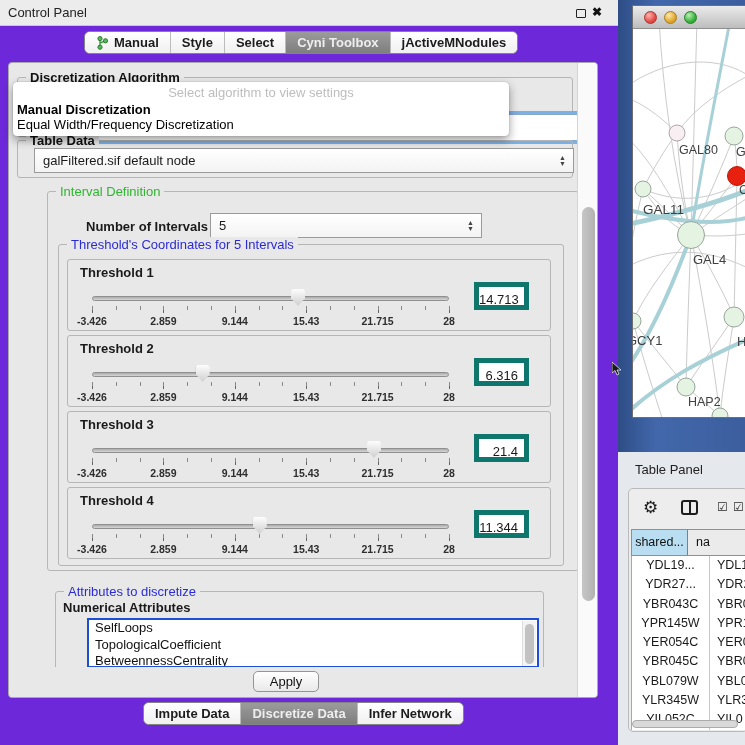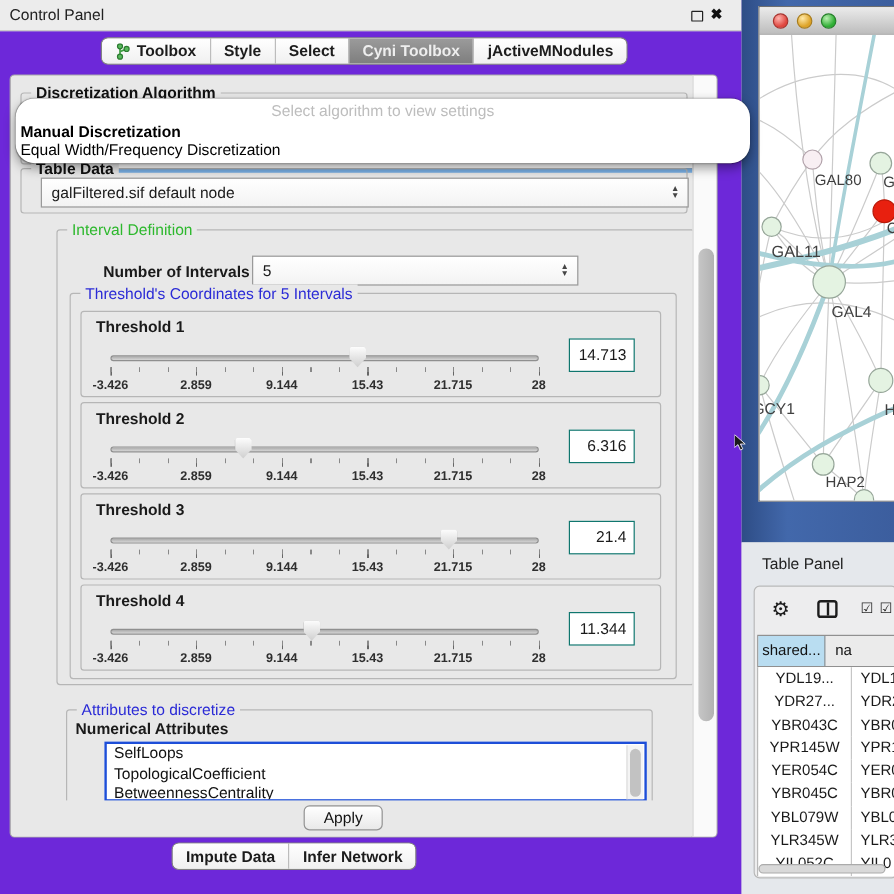--- a/index.html
+++ b/index.html
@@ -37,21 +37,21 @@
   .combo { background:linear-gradient(#ffffff,#f3f3f3); border:1px solid #9a9a9a; border-radius:0;
            font-size:13px; display:flex; align-items:center; padding:0 22px 0 8px; position:absolute; }
   .combo .updown { position:absolute; right:7px; top:50%; transform:translateY(-50%); font-size:7px; line-height:6px;
                    color:#444; text-align:center; }
 
   
   .combo-focused { left:16px; top:36px; width:554px; height:27px; border-radius:6px;
                    box-shadow:0 0 0 3px #79b0e6; background:#fff; border:1px solid #8aa8c8; }
 
   
-  .popup { left:13px; top:82px; width:612px; height:54px; background:#ffffff; border-radius:16px;
+  .popup { left:13px; top:82px; width:496px; height:54px; background:#ffffff; border-radius:4px;
            box-shadow:0 4px 10px rgba(0,0,0,0.4), 0 0 1px rgba(0,0,0,0.4); z-index:50; }
   .popup-hint { top:3px; left:0; width:100%; text-align:center; color:#bdbdbd; font-size:13px; }
   .popup-opt1 { top:20px; left:4px; font-size:13px; font-weight:bold; color:#000; }
   .popup-opt2 { top:35px; left:4px; font-size:13px; color:#000; }
 
   
   .tgroup { border:1px solid #b6b6b6; border-radius:3px; background:#e8e8e8; }
   .tlabel { left:12px; top:5px; font-size:13px; font-weight:bold; }
   .track-wrap { left:24px; top:26px; width:357px; height:34px; }
   .track { position:absolute; left:0; top:10px; width:357px; height:5px; border-radius:3px;
@@ -59,21 +59,21 @@
   .th-handle { position:absolute; top:3px; width:14px; height:17px;
                background:linear-gradient(#fdfdfd,#cfcfcf);
                clip-path:polygon(12% 0, 88% 0, 100% 12%, 100% 55%, 50% 100%, 0 55%, 0 12%);
                filter:drop-shadow(0 0 1px #777); }
   .ruler { position:absolute; left:0; top:20px; width:358px; height:8px;
            background:
              repeating-linear-gradient(90deg,#888 0 1px,transparent 1px 23.8px) 0 0/358px 4px no-repeat,
              repeating-linear-gradient(90deg,#666 0 1px,transparent 1px 71.4px) 0 0/358px 7px no-repeat; }
   .ticklabels { position:absolute; left:0; top:29px; width:357px; height:12px; }
   .ticklabels span { position:absolute; transform:translateX(-50%); font-size:10.5px; font-weight:bold; color:#2e2e2e; white-space:nowrap; }
-  .valuebox { left:406px; top:22px; width:55px; height:28px; background:#ffffff; border:1px solid #0f766e;
+  .valuebox { left:406px; top:22px; width:55px; height:28px; background:#ffffff; border:5px solid #0f766e;
               font-size:13px; text-align:right; line-height:26px; padding-right:6px; }
 
   
   .attr-list { left:78px; top:555px; width:452px; height:50px; background:#ffffff; border:2px solid #1d4ed8; overflow:hidden; }
   .attr-list .item { font-size:13px; line-height:16.5px; padding-left:6px; color:#111; white-space:nowrap; }
   .list-vscroll { position:absolute; right:1px; top:1px; width:14px; height:48px; background:#f4f4f4; border-left:1px solid #ddd; }
   .list-vthumb { position:absolute; left:2px; top:3px; width:9px; height:40px; border-radius:5px; background:#c2c2c2; }
 
   .apply-cover { left:1px; top:604px; width:566px; height:31px; background:#e8e8e8; z-index:5; }
   .apply-btn { left:244px; top:608px; width:66px; height:21px; z-index:6;
@@ -133,21 +133,21 @@
 
   <div class="abs seggroup top-tabs">
     <div class="seg">
       <svg width="13" height="14" viewBox="0 0 13 14">
         <line x1="4" y1="3" x2="4" y2="11" stroke="#3f9e43" stroke-width="1.4"></line>
         <line x1="4" y1="7" x2="9" y2="5" stroke="#3f9e43" stroke-width="1.4"></line>
         <circle cx="4" cy="2.6" r="2.1" fill="#58b95c" stroke="#2c7a30"></circle>
         <circle cx="9.5" cy="4.8" r="2.1" fill="#58b95c" stroke="#2c7a30"></circle>
         <circle cx="4" cy="11.2" r="2.1" fill="#58b95c" stroke="#2c7a30"></circle>
       </svg>
-      <span>Toolbox</span>
+      <span>Manual</span>
     </div>
     <div class="seg">
         <span>Style</span>
       </div>
     <div class="seg">
         <span>Select</span>
       </div>
     <div class="seg selected">
         <span>Cyni Toolbox</span>
       </div>
@@ -281,20 +281,23 @@
 
   <div class="abs popup">
     <div class="abs popup-hint">Select algorithm to view settings</div>
     <div class="abs popup-opt1">Manual Discretization</div>
     <div class="abs popup-opt2">Equal Width/Frequency Discretization</div>
   </div>
 
   <div class="abs seggroup bottom-tabs">
     <div class="seg">
         <span>Impute Data</span>
+      </div>
+    <div class="seg selected">
+        <span>Discretize Data</span>
       </div>
     <div class="seg">
         <span>Infer Network</span>
       </div>
   </div>
 </section>
 
 <div class="abs desktop-blue"></div>
 
 <section class="abs net-window">

